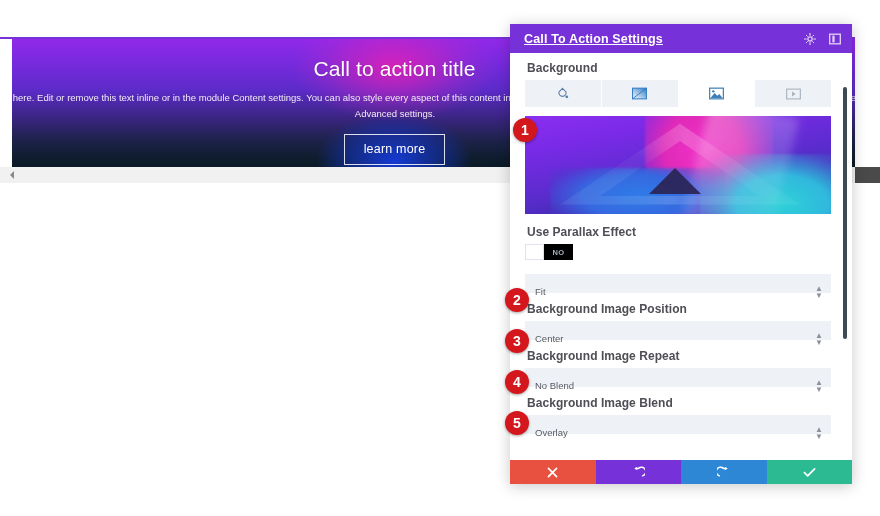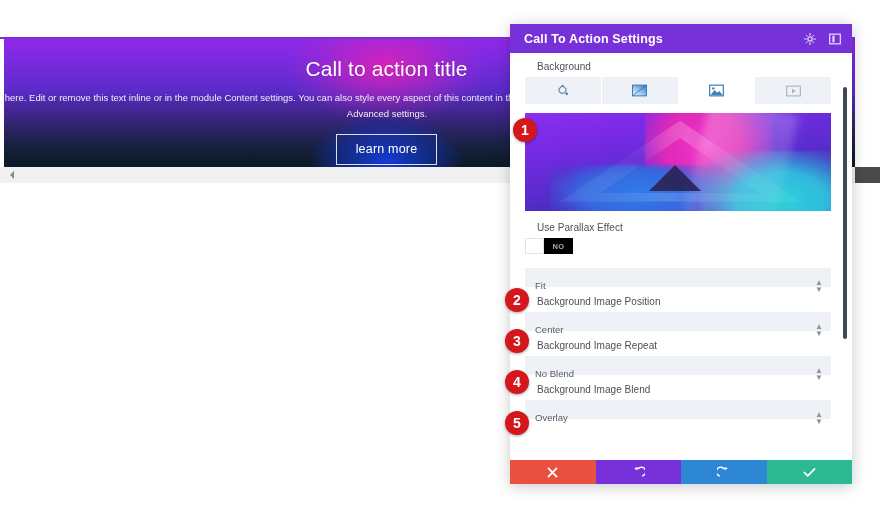--- a/index.html
+++ b/index.html
@@ -28,21 +28,21 @@
   .top-strip {
     position: absolute;
     left: 0; top: 37px;
     width: 855px; height: 2px;
     background: #7731d8;
   }
 
   
   #cta-module {
     position: absolute;
-    left: 4px; top: 39px;
+    left: 12px; top: 39px;
     width: 855px; height: 128px;
     overflow: hidden;
     background:
       radial-gradient(ellipse 130px 70px at 382px 28px, rgba(232,32,180,0.85) 0%, rgba(200,40,190,0.25) 55%, rgba(150,40,200,0) 78%),
       radial-gradient(ellipse 95px 58px at 382px 122px, rgba(22,60,220,0.95) 0%, rgba(20,50,180,0.45) 58%, rgba(15,40,120,0) 82%),
       linear-gradient(180deg, #9128e8 0%, #7b2ae0 16%, #5c2bc9 40%, #3a2580 62%, #1c2248 80%, #0e1c2c 94%, #0b1a27 100%);
   }
   #cta-inner {
     position: absolute;
     left: 0; top: 0;
@@ -136,20 +136,21 @@
     align-items: center;
     padding: 0 10px 0 14px;
     flex: none;
   }
   .panel-title {
     color: #ffffff;
     font-size: 12.5px;
     font-weight: bold;
     letter-spacing: 0.15px;
     flex: 1;
+    text-decoration: underline;
   }
   .hdr-icons { display: flex; align-items: center; gap: 10px; }
   .hdr-ico {
     width: 15px; height: 15px;
     display: flex; align-items: center; justify-content: center;
     color: #e4d2f7;
   }
 
   
   .panel-tabs {
@@ -191,24 +192,24 @@
     position: absolute;
     right: 3px;
     top: 34px;
     width: 4px;
     height: 252px;
     background: #3d4a55;
     border-radius: 2px;
   }
 
   .field-label {
-    font-size: 10px;
+    font-size: 12px;
     color: #4e4e55;
-    font-weight: normal;
-    margin: 0 0 5px 12px;
+    font-weight: bold;
+    margin: 0 0 5px 2px;
     letter-spacing: 0.05px;
   }
 
   
   .bgtype-row {
     display: flex;
     height: 27px;
     margin-bottom: 9px;
     width: 306px;
   }

